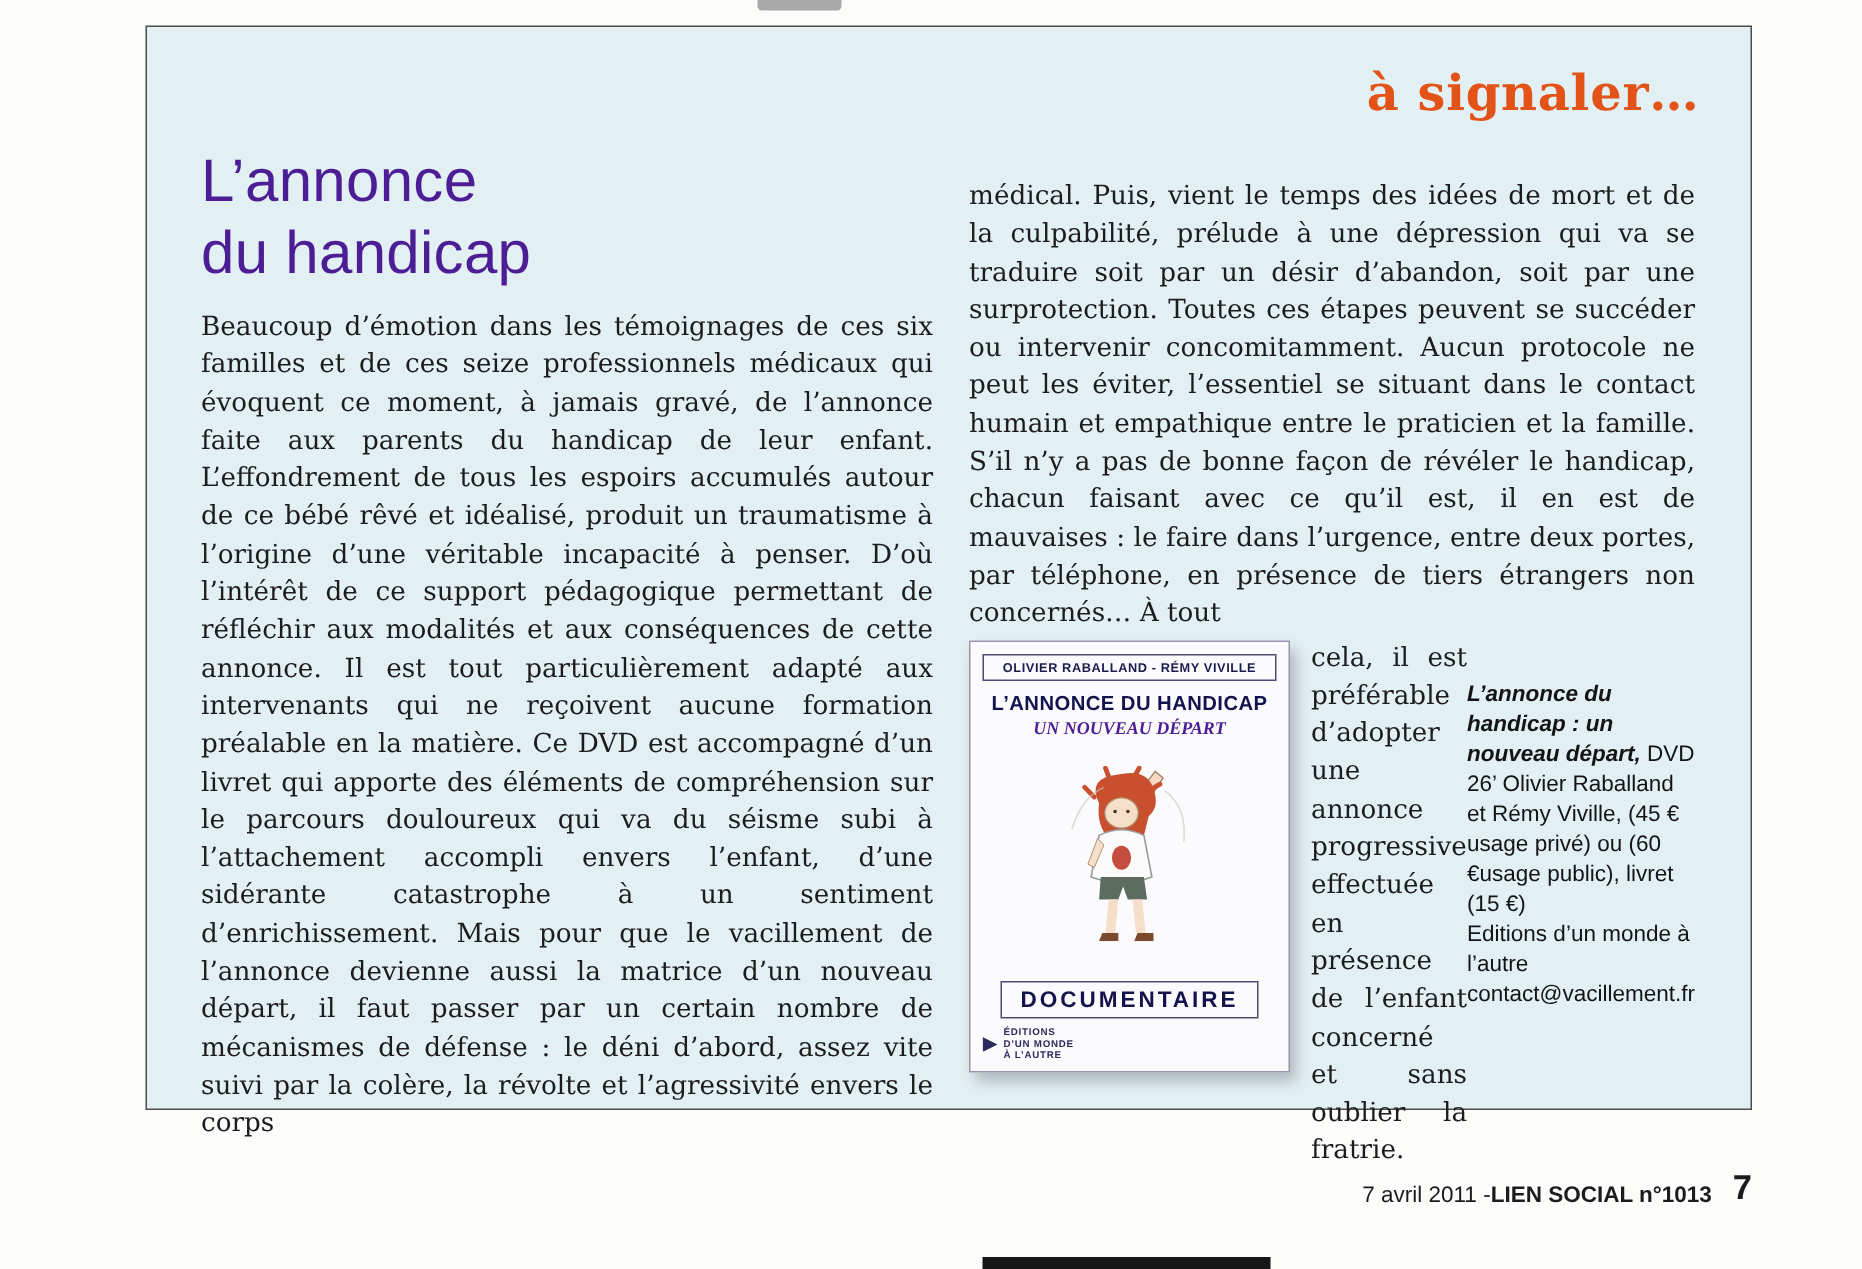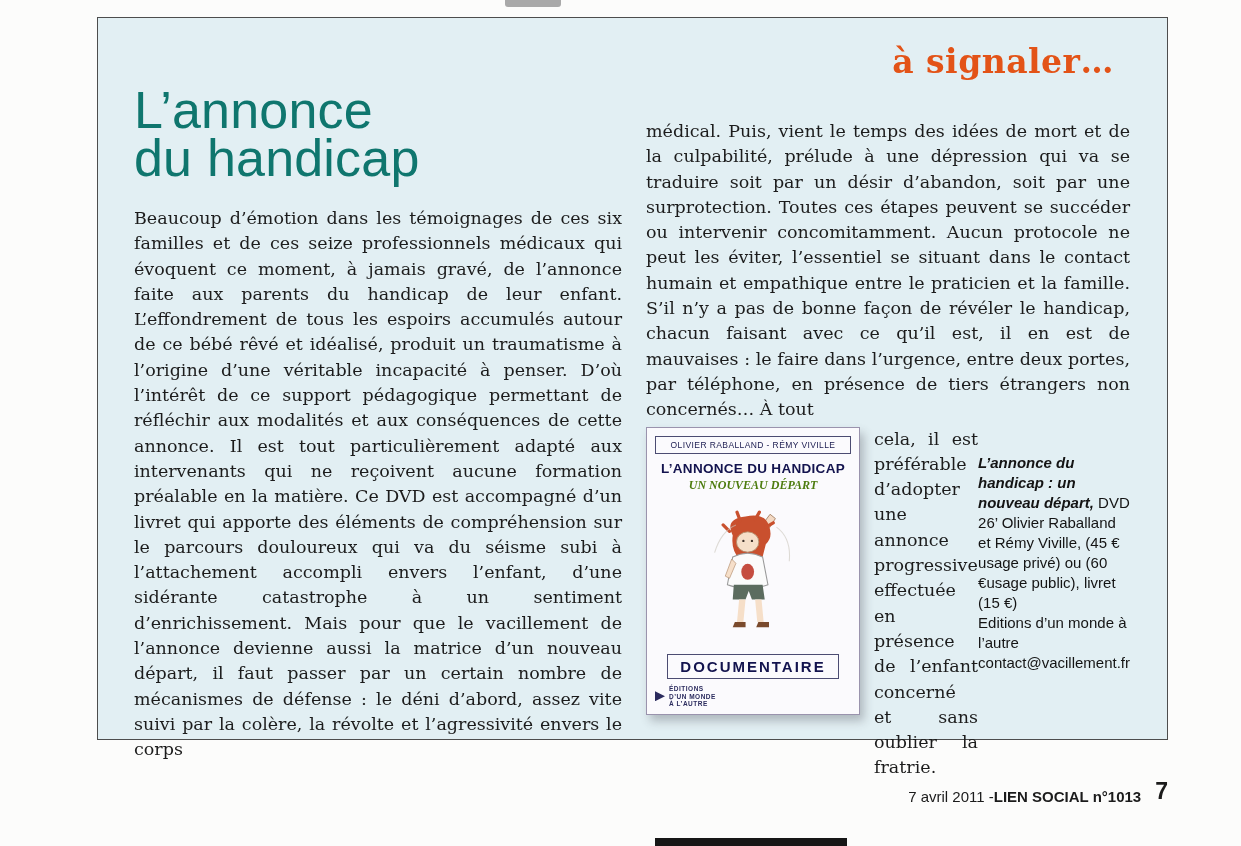--- a/index.html
+++ b/index.html
@@ -13,34 +13,34 @@
   
   .panel{
     position:absolute;left:97px;top:17px;
     width:1071px;height:723px;
     background:#e2eff3;
     border:1px solid #4d4d4d;
     box-sizing:border-box;
   }
   
   .section-label{
-    position:absolute;top:24px;right:53px;
+    position:absolute;top:24px;right:34px;
     font-family:"DejaVu Serif", serif;
     font-weight:bold;
     font-size:33px;
     color:#e35317;
     letter-spacing:0.5px;
   }
   
   .headline{
-    position:absolute;left:36px;top:68px;
+    position:absolute;left:36px;top:79px;
     font-family:"Liberation Sans", sans-serif;
-    font-size:52px;line-height:48px;
+    font-size:40px;line-height:48px;
     font-weight:400;
-    color:#0f766e;
+    color:#4c1d95;
     letter-spacing:0.2px;
   }
   
   .bodytext{
     font-family:"DejaVu Serif", serif;
     font-size:17.5px;
     line-height:25.3px;
     color:#1c1c1c;
     text-align:justify;
   }
@@ -72,39 +72,39 @@
     box-sizing:content-box;
     text-align:center;
     color:#141452;
     height:272px;
     display:flex;flex-direction:column;
   }
   .dvd-authors{
     border:1px solid #4c4c72;
     padding:3px 2px;
     font-size:8.5px;
-    font-weight:normal;
+    font-weight:bold;
     letter-spacing:0.4px;
     text-transform:uppercase;
     color:#1b1b4f;
   }
   .dvd-title{
     margin-top:7px;
     font-size:13.5px;
     font-weight:bold;
     letter-spacing:0.3px;
     color:#13134e;
   }
   .dvd-subtitle{
     margin-top:2px;
     font-family:"Liberation Serif", serif;
     font-style:italic;
     font-weight:bold;
     font-size:12px;
-    color:#4d7c0f;
+    color:#4c1d95;
   }
   .dvd-art{
     flex:1;
     display:flex;align-items:center;justify-content:center;
     margin:4px 0 2px 0;
   }
   .dvd-genre-wrap{display:flex;justify-content:center;}
   .dvd-genre{
     border:1px solid #4c4c72;
     padding:3px 12px;

